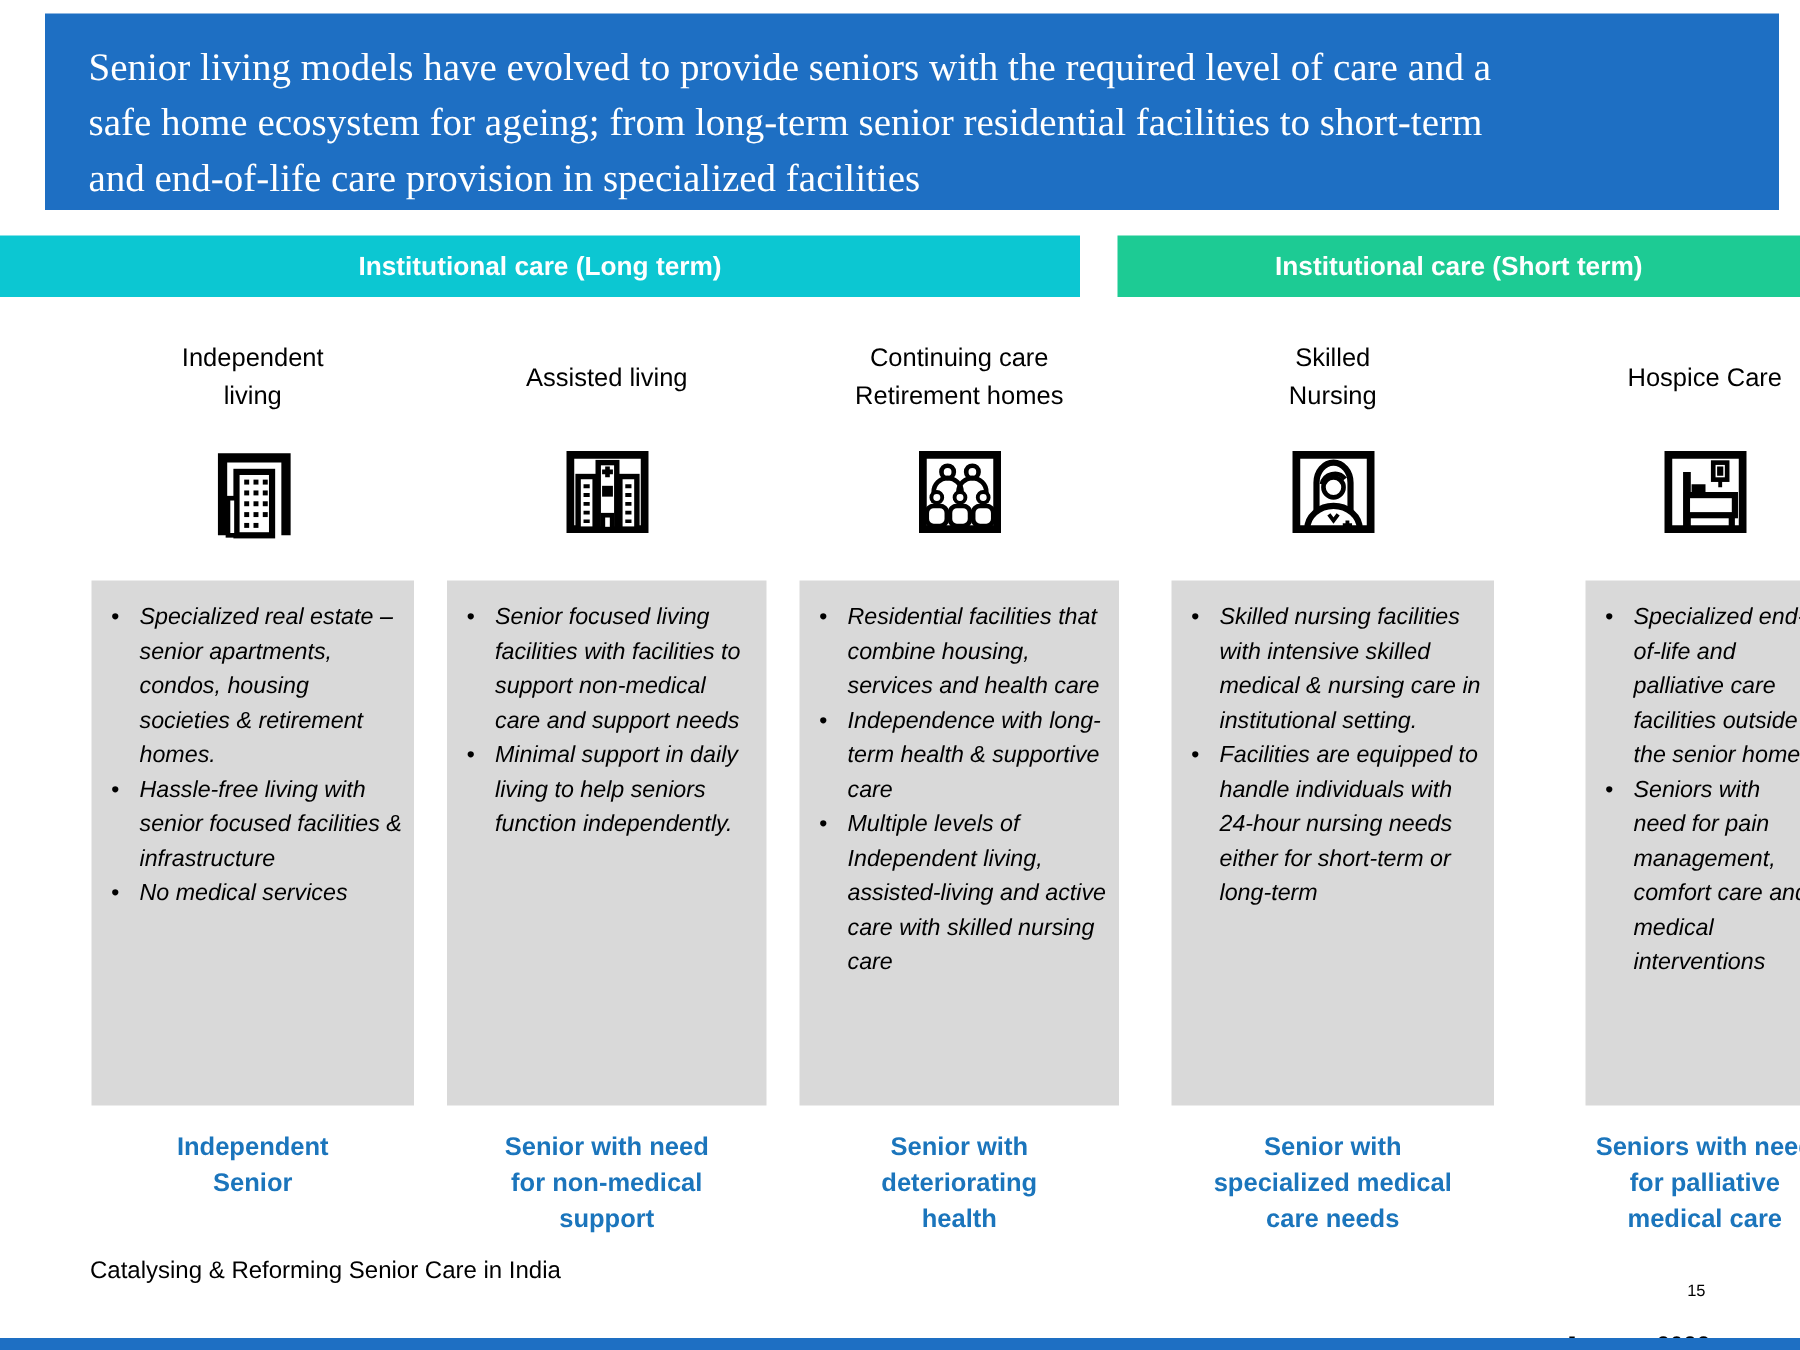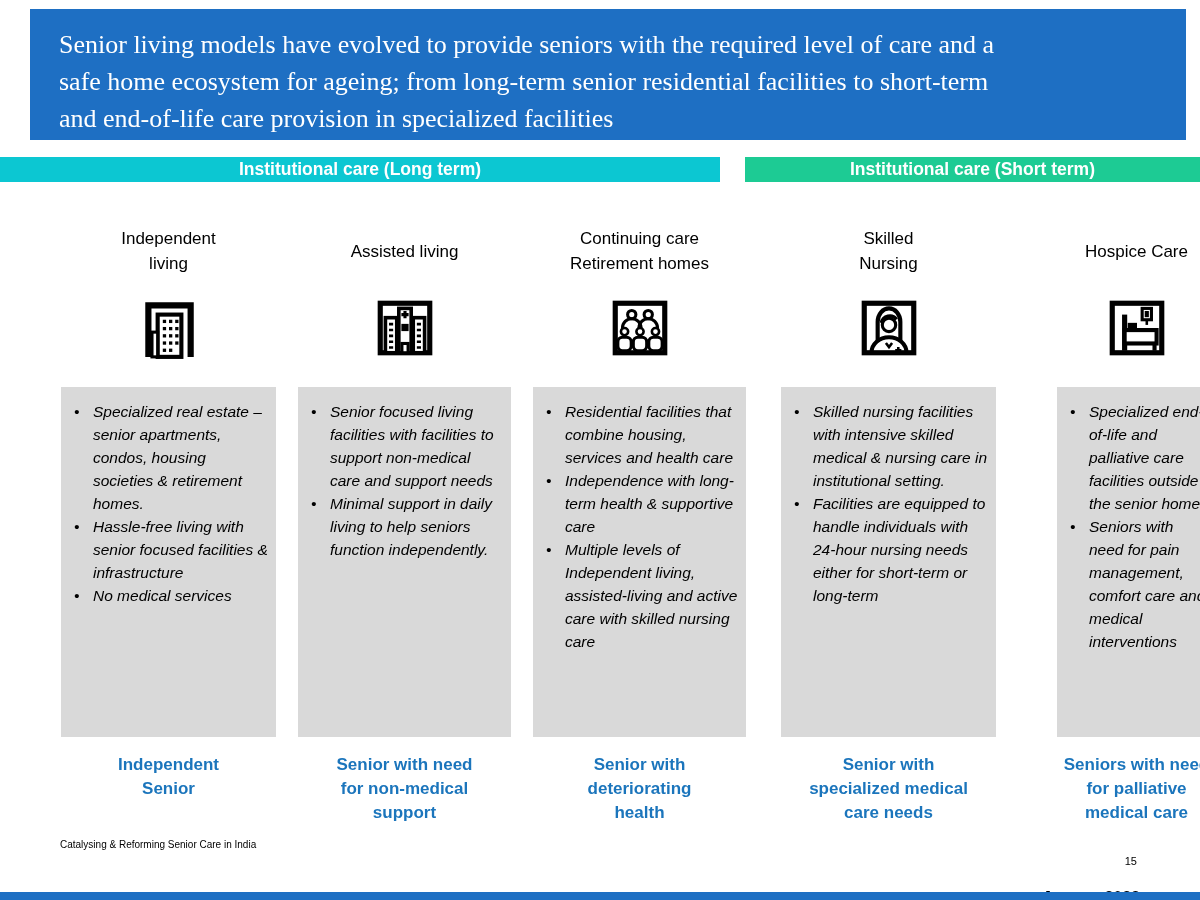--- a/index.html
+++ b/index.html
@@ -10,21 +10,21 @@
   
   .banner{
     position:absolute; left:30px; top:9px; width:1156px; height:131px;
     background:var(--accent,#1e6fc3); color:#fff; box-sizing:border-box;
     padding:17px 28px 0 29px;
     font-family:"Liberation Serif", serif;
     font-size:26px; line-height:37px; white-space:pre-line;
   }
   
   .bar{
-    position:absolute; top:157px; height:25px;
+    position:absolute; top:157px; height:41px;
     display:flex; align-items:center; justify-content:center;
     color:#fff; font-weight:bold; font-size:17.5px;
   }
   .bar-long{ left:0; width:720px; background:var(--teal,#0cc7d2); }
   .bar-short{ left:745px; width:455px; background:var(--green,#1dcb94); }
   
   .columns{
     position:absolute; left:25px; top:215px; width:1155px;
     display:grid;
     grid-template-columns:215px 22px 213px 22px 213px 35px 215px 15px 205px;
@@ -44,21 +44,21 @@
   .bullets{ margin:0; padding:0; list-style:none; }
   .bullets li{
     position:relative; padding-left:28px; font-size:15.5px; line-height:23px;font-style:italic;
   }
   .bullets li::before{ content:"\2022"; position:absolute; left:9px; }
   .col-persona{
     margin-top:16px; text-align:center; font-weight:bold; font-size:17px; line-height:24px;
     color:var(--persona,#1b75bc); white-space:pre-line;
   }
   
-  .footer-left{ position:absolute; left:60px; top:839px; font-size:10px; }
+  .footer-left{ position:absolute; left:60px; top:839px; font-size:16px; }
   .footer-date{ position:absolute; right:60px; top:889px; font-size:16px; text-align:left; }
   .page-number{ position:absolute; right:63px; top:855px; font-size:11px; text-align:right; }
   .bottom-bar{ position:absolute; left:0; right:0; bottom:0; height:8px; background:var(--accent,#1e6fc3); }
 </style>
 </head>
 <body>
 
 <div class="slide">
   <div class="banner">Senior living models have evolved to provide seniors with the required level of care and a
 safe home ecosystem for ageing; from long-term senior residential facilities to short-term

